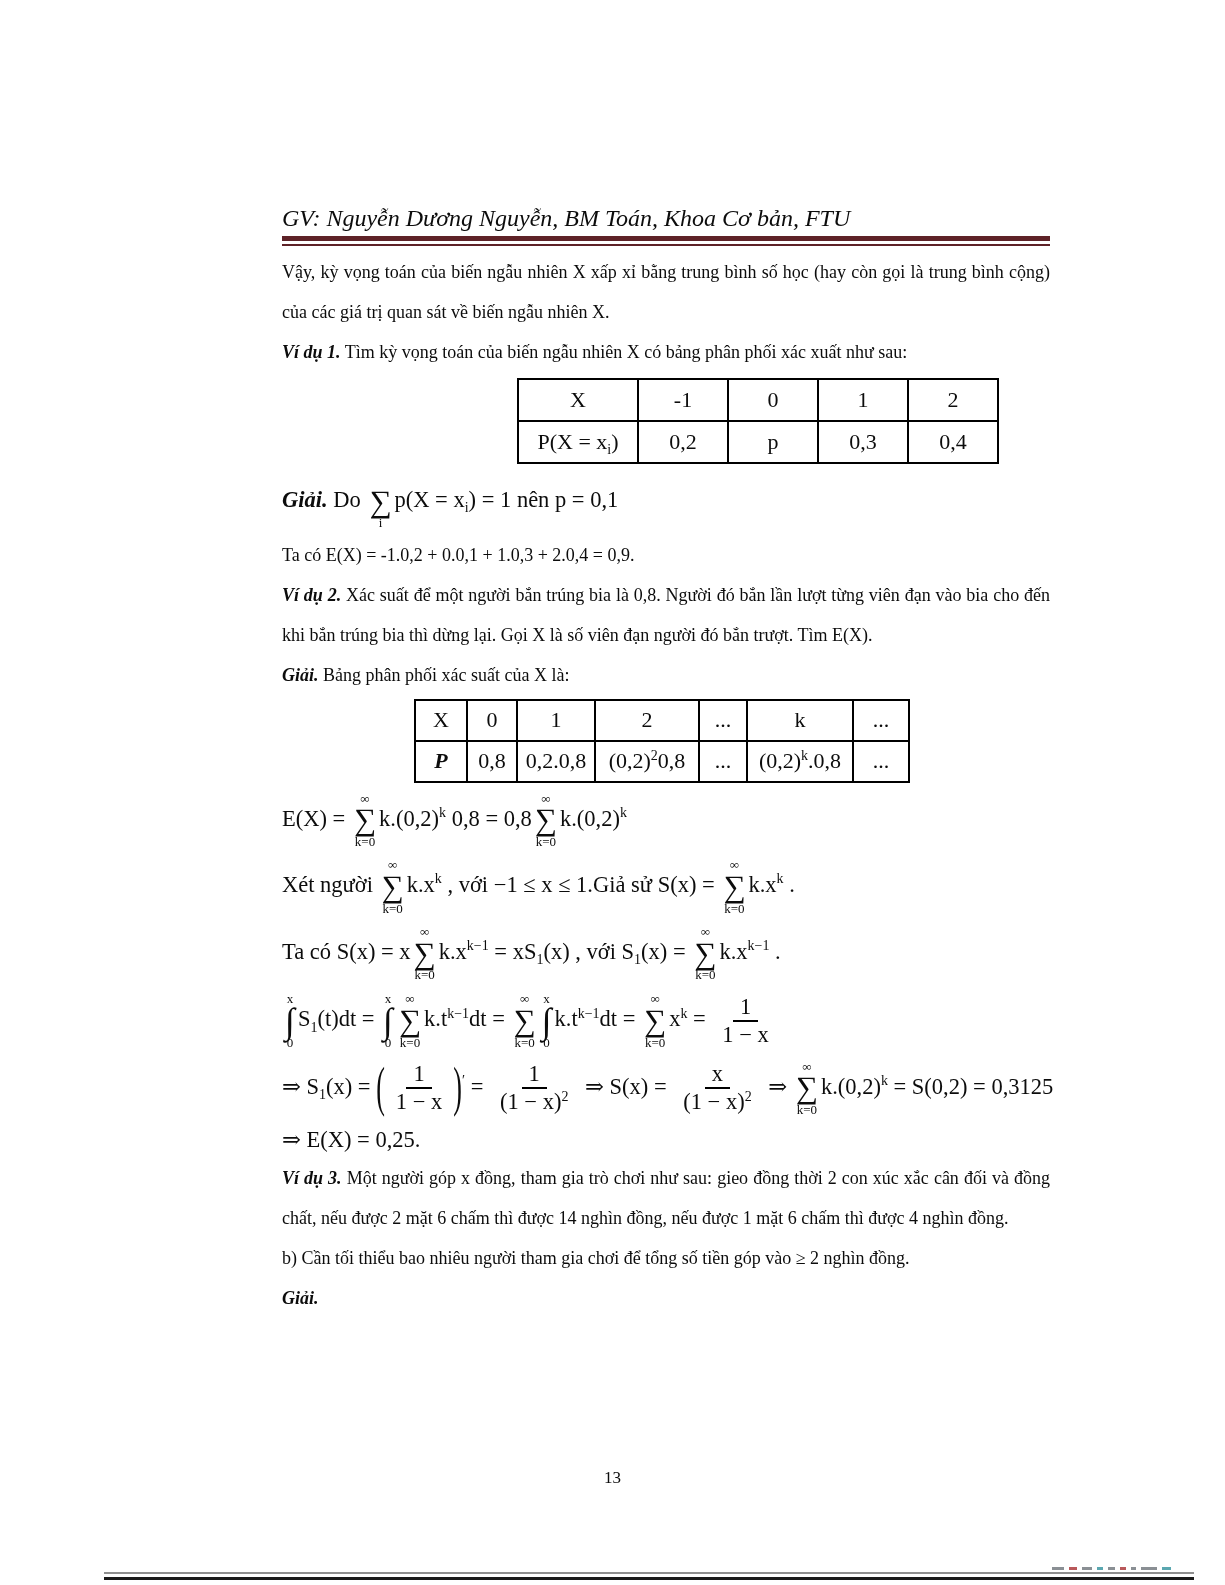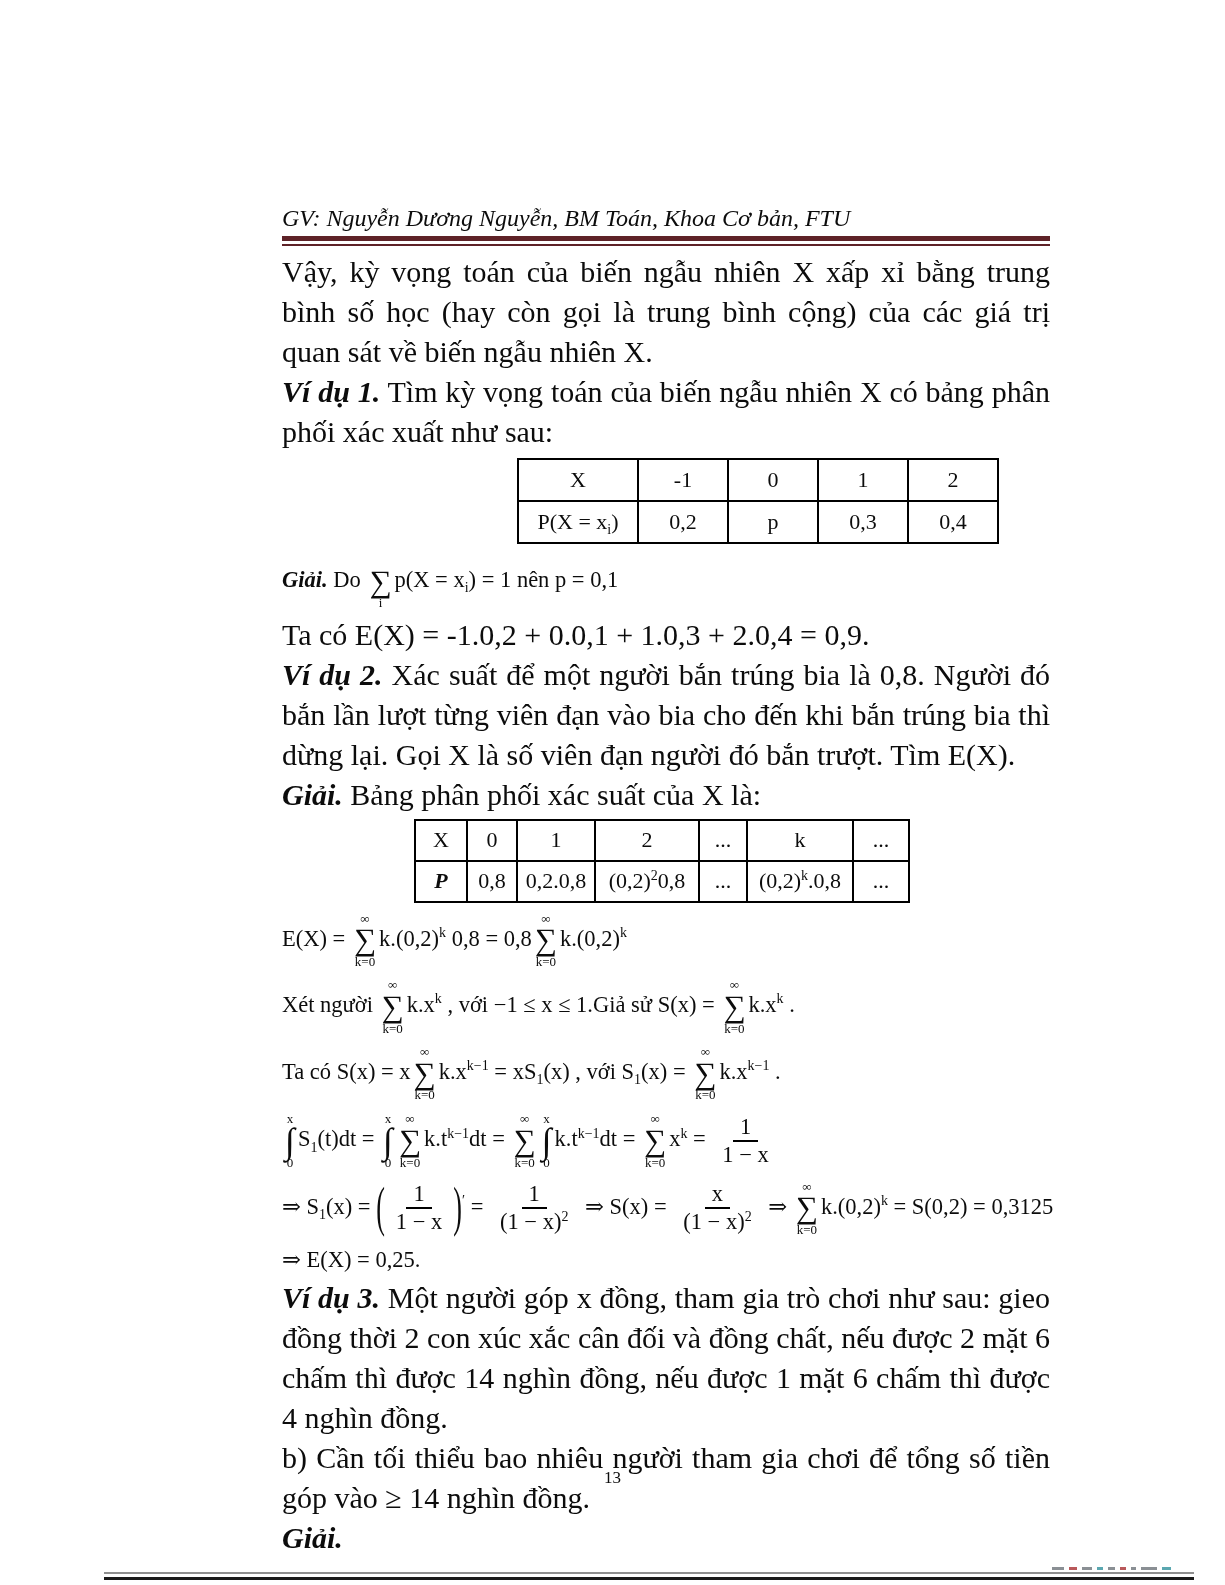--- a/index.html
+++ b/index.html
@@ -24,21 +24,21 @@
     font-size:24px;
     line-height:28px;
   }
   .rule-maroon{
     margin-top:4px;
     height:3px;
     border-top:5px solid #5e2227;
     border-bottom:2px solid #5e2227;
   }
   .para{
-    font-size:30px;
+    font-size:18px;
     line-height:40px;
     text-align:justify;
     margin:0;
   }
   .para.first{margin-top:6px;}
   .lbl{font-weight:bold;font-style:italic;}
   table{border-collapse:collapse;table-layout:fixed;}
   td{
     border:2px solid #000;
     text-align:center;
@@ -263,21 +263,21 @@
           <span class="nlim">∞</span>
           <span class="nglyph">∑</span>
           <span class="nlim">k=0</span>
         </span><span>k.(0,2)</span><sup>k</sup><span> = S(0,2) = 0,3125</span></div>
 
     <div class="formula"><span>⇒ E(X) = 0,25.</span></div>
 
     <p class="para"><span class="lbl">Ví dụ 3.</span><span> Một người góp x đồng, tham gia trò chơi như sau: gieo đồng thời 2 con xúc xắc cân đối và đồng chất, nếu được 2 mặt 6 chấm thì được 14 nghìn đồng, nếu được 1 mặt 6 chấm thì được 4 nghìn đồng.</span></p>
 
 
-    <p class="para">b) Cần tối thiểu bao nhiêu người tham gia chơi để tổng số tiền góp vào ≥ 14 nghìn đồng.</p>
+    <p class="para">b) Cần tối thiểu bao nhiêu người tham gia chơi để tổng số tiền góp vào ≥ 2 nghìn đồng.</p>
 
     <p class="para lbl">Giải.</p>
 
   </div>
 
   <div class="page-number">13</div>
 
   <div class="watermark">
       <span class="wm-dash" style="background: rgb(138, 143, 148); width: 12px;"></span>
       <span class="wm-dash" style="background: rgb(185, 88, 90); width: 8px;"></span>

